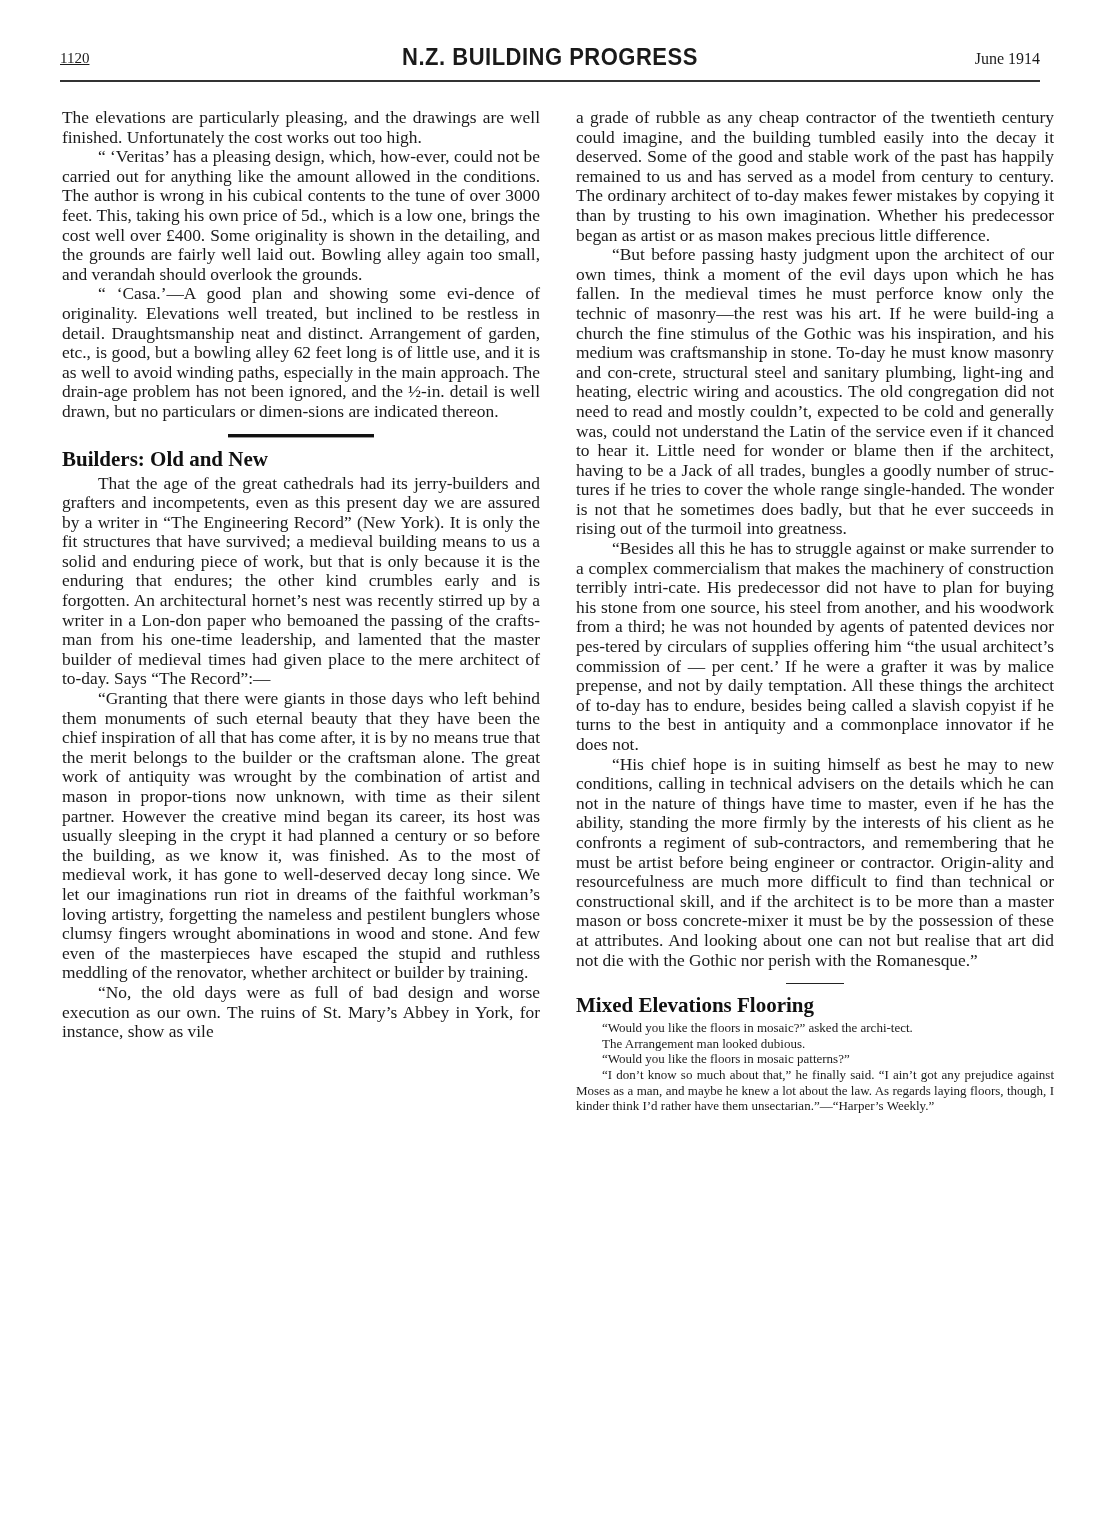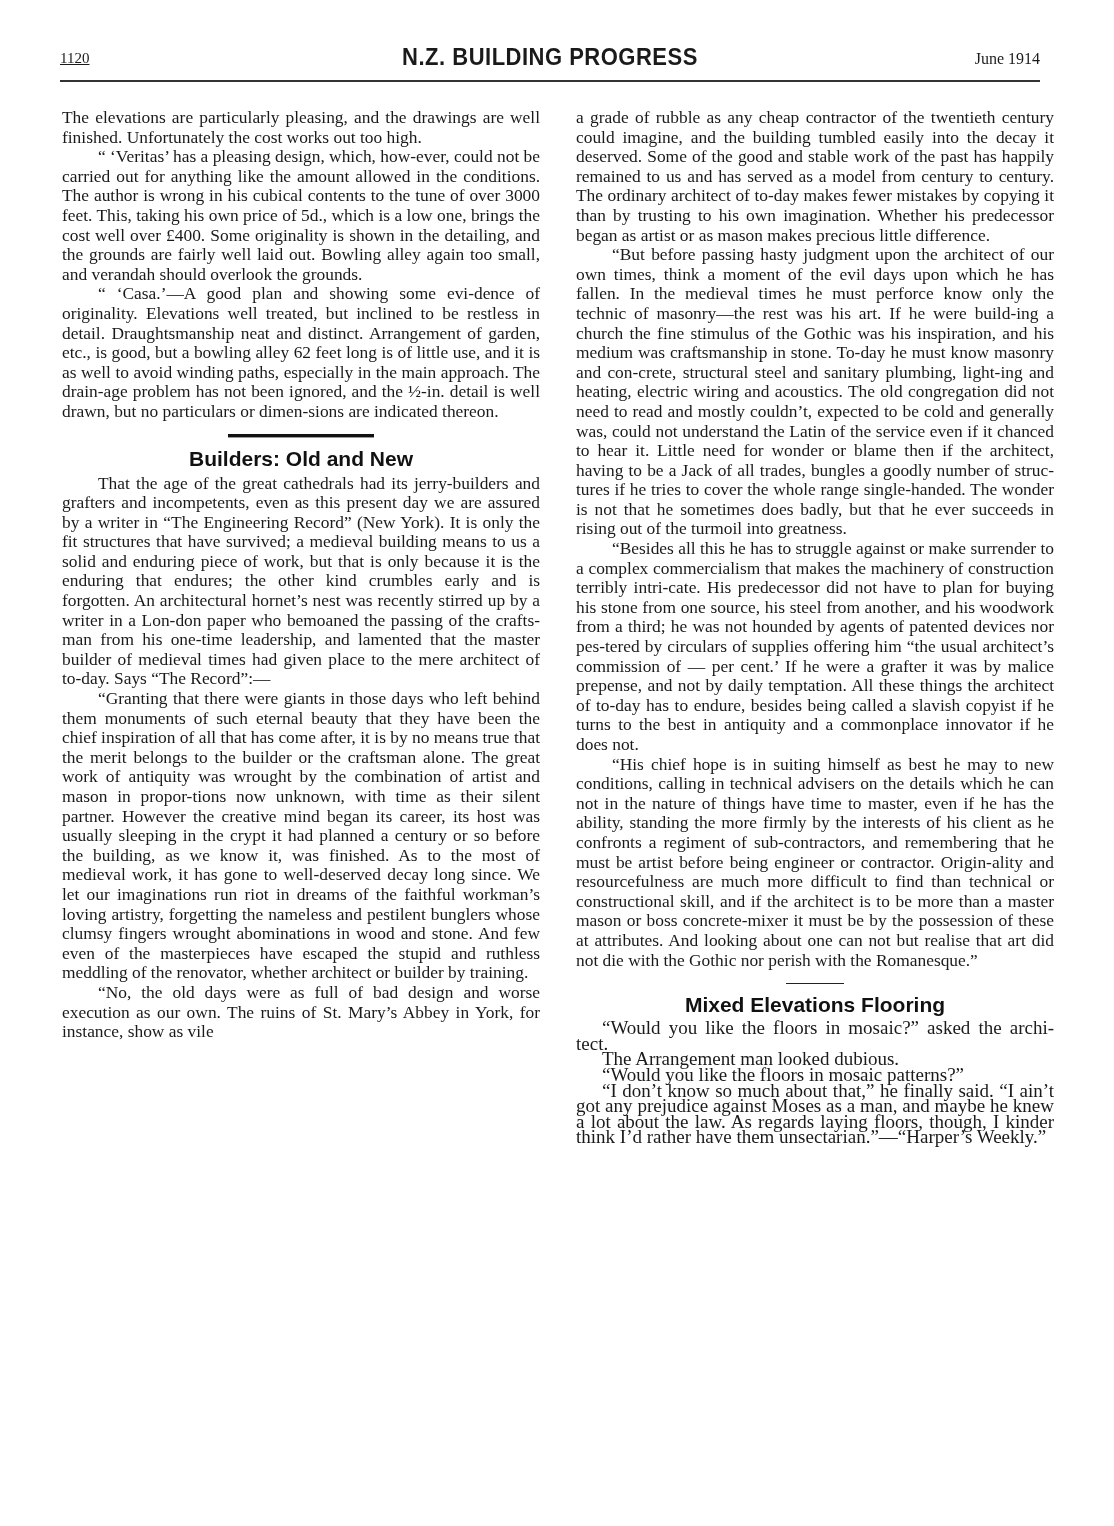--- a/index.html
+++ b/index.html
@@ -33,25 +33,25 @@
     .col p { margin: 0; text-indent: 0; }
     .col p.indent { text-indent: 36px; }
     .section-rule-thick {
       width: 146px; height: 3px; background: #111; margin: 12px auto 8px auto;
       border-bottom: 1px solid #999;
     }
     .section-rule-thin {
       width: 58px; height: 1px; background: #222; margin: 13px auto 8px auto;
     }
     .section-title {
-      text-align: center; font-family: Liberation Sans, sans-serif;
+      font-family: Liberation Serif, serif;
       font-weight: bold; font-size: 21px; line-height: 26px; margin: 0 0 2px 0;
       color: #111;
     }
-    .small-text { font-size: 19px; line-height: 15.6px; }
+    .small-text { font-size: 13px; line-height: 15.6px; }
     .small-text p.indent { text-indent: 26px; }
   </style>
 </head>
 <body>
 
 <div class="header">
   <span class="page-num">1120</span>
   <div class="pub-title">N.Z. BUILDING PROGRESS</div>
   <span class="pub-date">June 1914</span>
 </div>

